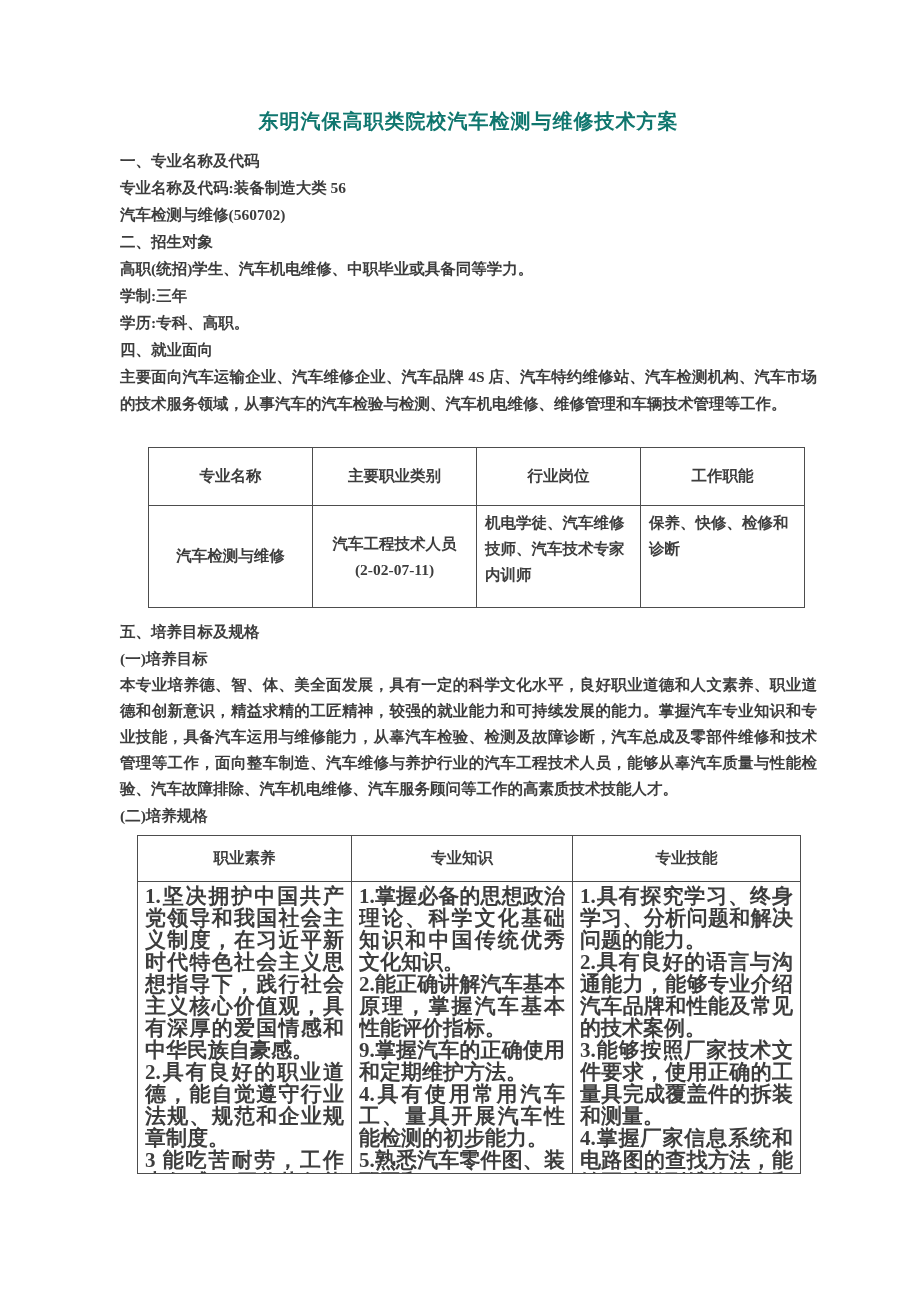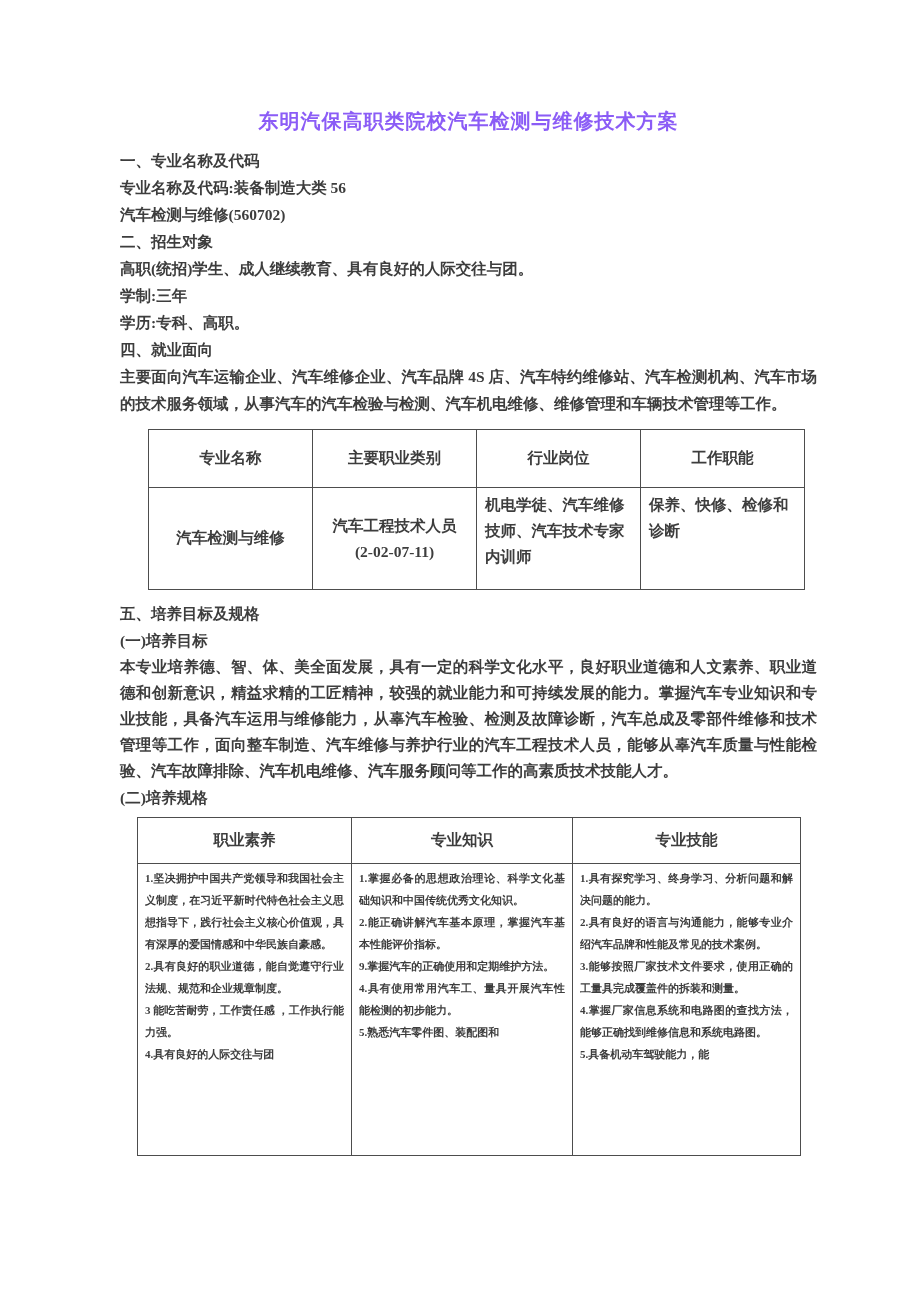--- a/index.html
+++ b/index.html
@@ -15,21 +15,21 @@
     font-weight: 600;
   }
   .content {
     padding: 108px 100px 0 120px;
   }
   .doc-title {
     font-size: 20px;
     font-weight: 700;
     text-align: center;
     margin: 0 0 12px 0;
-    color: #8b5cf6;
+    color: #0f766e;
     letter-spacing: 1px;
   }
   .line {
     margin: 0;
     font-size: 15.5px;
     line-height: 27px;
     white-space: normal;
   }
   .para {
     margin: 0;
@@ -41,21 +41,21 @@
     margin: 0;
     font-size: 15.5px;
     line-height: 26px;
     text-align: justify;
   }
   
   table.t1 {
     border-collapse: collapse;
     table-layout: fixed;
     width: 657px;
-    margin: 12px 0 10px 28px;
+    margin: 30px 0 10px 28px;
   }
   table.t1 th, table.t1 td {
     border: 1.5px solid #4d4d4d;
     font-size: 15.5px;
     padding: 4px 8px;
   }
   table.t1 th {
     height: 58px;
     text-align: center;
     vertical-align: middle;
@@ -90,42 +90,42 @@
     vertical-align: top;
     padding: 3px 7px 0 7px;
   }
   .cell-clip {
     max-height: 288px;
     height: 288px;
     overflow: hidden;
   }
   .cell-clip p {
     margin: 0;
-    font-size: 11px;
+    font-size: 21px;
     line-height: 22px;
     text-align: justify;
   }
   .col-w1 { width: 214px; }
   .col-w2 { width: 221px; }
   .col-w3 { width: 228px; }
 </style>
 </head>
 <body>
 
 <div class="page">
   <div class="content">
 
     <h1 class="doc-title">东明汽保高职类院校汽车检测与维修技术方案</h1>
 
     <p class="line">一、专业名称及代码</p>
     <p class="line">专业名称及代码:装备制造大类 56</p>
     <p class="line">汽车检测与维修(560702)</p>
 
     <p class="line">二、招生对象</p>
-    <p class="line">高职(统招)学生、成人继续教育、具有良好的人际交往与团。</p>
+    <p class="line">高职(统招)学生、汽车机电维修、中职毕业或具备同等学力。</p>
 
     <p class="line">学制:三年</p>
     <p class="line">学历:专科、高职。</p>
 
     <p class="line">四、就业面向</p>
     <p class="para">主要面向汽车运输企业、汽车维修企业、汽车品牌 4S 店、汽车特约维修站、汽车检测机构、汽车市场的技术服务领域，从事汽车的汽车检验与检测、汽车机电维修、维修管理和车辆技术管理等工作。</p>
 
     <table class="t1">
       <thead>
         <tr>

